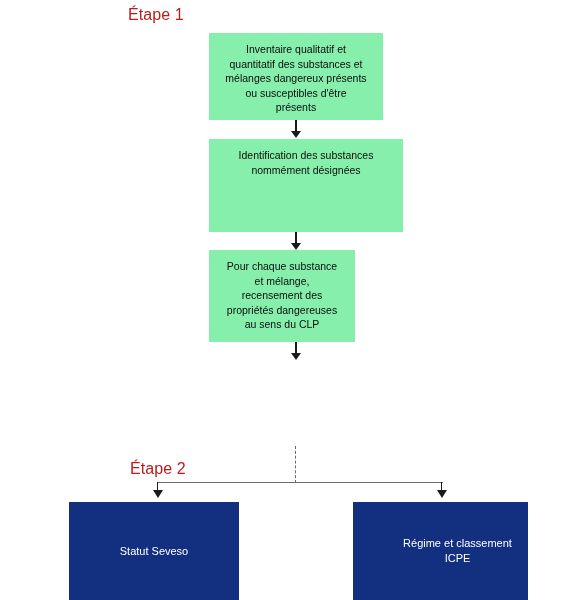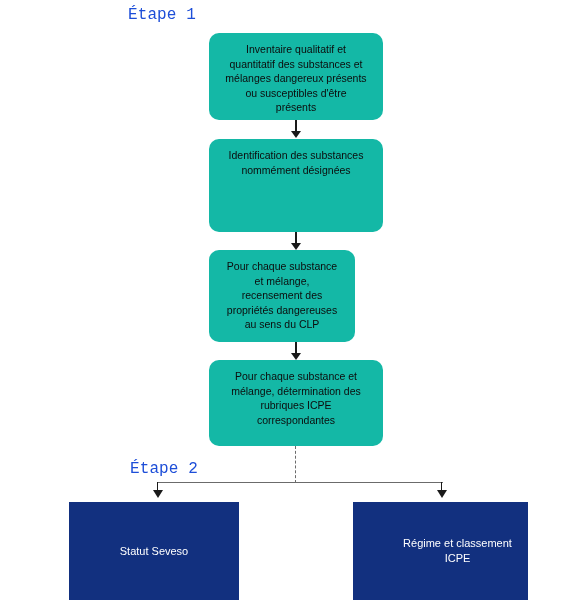--- a/index.html
+++ b/index.html
@@ -13,57 +13,56 @@
   #flowchart {
     position: relative;
     width: 570px;
     height: 600px;
     background: #ffffff;
     overflow: hidden;
   }
   .stage-label {
     position: absolute;
     font-size: 16px;
-    color: #1d4ed8;
-    font-family: Liberation Mono, monospace;
+    color: #b91c1c;
+    font-family: Liberation Sans, sans-serif;
     white-space: nowrap;
     letter-spacing: 0.1px;
   }
   #stage-1-label { left: 128px; top: 6px; }
   #stage-2-label { left: 130px; top: 460px; }
 
   .step-box {
     position: absolute;
     box-sizing: border-box;
-    background: #14b8a6;
+    background: #86efac;
     color: #0c0c0c;
     font-size: 10.5px;
     line-height: 14.5px;
     text-align: center;
     padding: 9px 16px 0 16px;
     font-family: "Liberation Sans", sans-serif;
-    border-radius: 10px;
   }
   .result-box {
     position: absolute;
     box-sizing: border-box;
     background: #12307f;
     color: #ffffff;
     font-size: 11px;
     line-height: 15px;
     text-align: center;
     font-family: "Liberation Sans", sans-serif;
     display: flex;
     align-items: center;
     justify-content: center;
     padding: 0 10px;
   }
 
   #box-inventaire    { left: 209px; top: 33px;  width: 174px; height: 87px; }
-  #box-identification{ left: 209px; top: 139px; width: 174px; height: 93px; }
+  #box-identification{ left: 209px; top: 139px; width: 194px; height: 93px; }
   #box-proprietes    { left: 209px; top: 250px; width: 146px; height: 92px; }
   #box-rubriques     { left: 209px; top: 360px; width: 174px; height: 86px; }
 
   #box-statut-seveso { left: 69px;  top: 502px; width: 170px; height: 98px; }
   #box-regime-icpe   { left: 353px; top: 502px; width: 175px; height: 98px; padding-left: 44px; }
 
   .connector {
     position: absolute;
   }
   .v-line {
@@ -158,21 +157,20 @@
   <div class="step-box" id="box-identification">Identification des substances nommément désignées</div>
 
   <div class="v-line connector" id="conn-2"></div>
   <div class="arrowhead-down" id="arrow-2"></div>
 
   <div class="step-box" id="box-proprietes">Pour chaque substance et mélange, recensement des propriétés dangereuses au sens du CLP</div>
 
   <div class="v-line connector" id="conn-3"></div>
   <div class="arrowhead-down" id="arrow-3"></div>
 
-  <div class="step-box" id="box-rubriques">Pour chaque substance et mélange, détermination des rubriques ICPE correspondantes</div>
 
   <div id="dotted-line"></div>
 
   <div class="stage-label" id="stage-2-label">Étape 2</div>
 
   <div id="split-h-line"></div>
   <div id="split-left-stem"></div>
   <div id="split-right-stem"></div>
   <div id="arrow-left-down"></div>
   <div id="arrow-right-down"></div>

